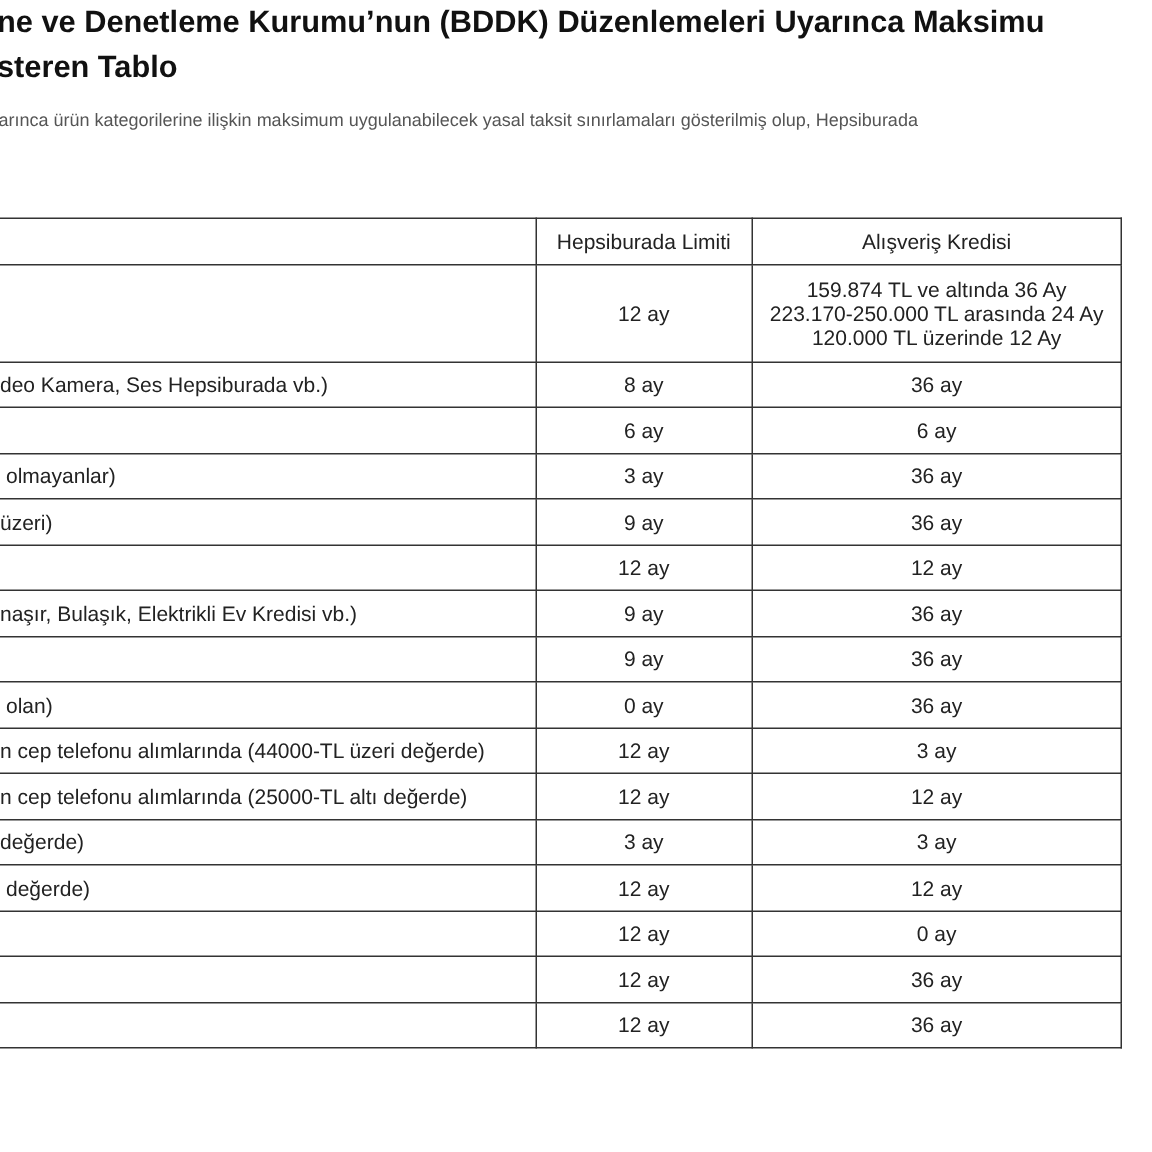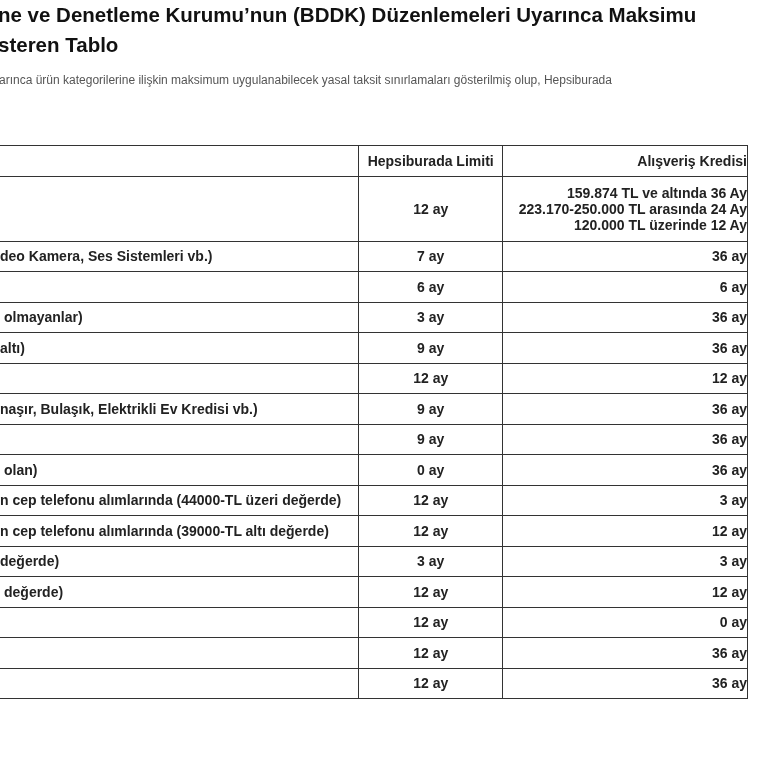--- a/index.html
+++ b/index.html
@@ -1,24 +1,24 @@
 <!DOCTYPE html>
 <html><head>
 <meta charset="utf-8">
 <style>
   html, body { margin:0; padding:0; background:#ffffff; }
   body { width:768px; height:768px; overflow:hidden; position:relative; font-family:"Liberation Sans", sans-serif; }
   .title { position:absolute; left:-2px; top:0; font-weight:bold; font-size:20.5px; line-height:30px; color:#111111; white-space:nowrap; }
   .intro { position:absolute; left:-1px; top:73px; font-size:12px; color:#555555; white-space:nowrap; }
   table { position:absolute; left:-20px; top:145px; border-collapse:collapse; font-size:14px; color:#222222; }
-  td, th { border:1.5px solid #333333; height:29.5px; padding:0; font-weight:bold; }
+  td, th { border:1.5px solid #333333; height:29.5px; padding:0; font-weight:normal; }
   th { text-align:center; }
   td.c1 { width:379px; text-align:left; white-space:nowrap; overflow:hidden; }
   td.c2, th.c2 { width:150px; text-align:center; }
-  td.c3, th.c3 { width:265px; text-align:right; }
+  td.c3, th.c3 { width:265px; text-align:center; }
   tr.multi td { height:64px; line-height:16px; }
   .lbl { display:inline-block; }
 </style>
 </head>
 <body>
 
 <div class="title">
   <div>ne ve Denetleme Kurumu’nun (BDDK) Düzenlemeleri Uyarınca Maksimu</div>
   <div>steren Tablo</div>
 </div>
@@ -35,36 +35,36 @@
   <tr class="multi">
     <td class="c1"><span class="lbl"></span></td>
     <td class="c2">12 ay</td>
     <td class="c3">
       <div>159.874 TL ve altında 36 Ay</div>
       <div>223.170-250.000 TL arasında 24 Ay</div>
       <div>120.000 TL üzerinde 12 Ay</div>
     </td>
   </tr>
   <tr>
-    <td class="c1"><span class="lbl" style="margin-left:19px">deo Kamera, Ses Sistemleri vb.)</span></td>
-    <td class="c2">7 ay</td>
+    <td class="c1"><span class="lbl" style="margin-left:19px">deo Kamera, Ses Hepsiburada vb.)</span></td>
+    <td class="c2">8 ay</td>
     <td class="c3">36 ay</td>
   </tr>
   <tr>
     <td class="c1"><span class="lbl"></span></td>
     <td class="c2">6 ay</td>
     <td class="c3">6 ay</td>
   </tr>
   <tr>
     <td class="c1"><span class="lbl" style="margin-left:23px">olmayanlar)</span></td>
     <td class="c2">3 ay</td>
     <td class="c3">36 ay</td>
   </tr>
   <tr>
-    <td class="c1"><span class="lbl" style="margin-left:19px">altı)</span></td>
+    <td class="c1"><span class="lbl" style="margin-left:19px">üzeri)</span></td>
     <td class="c2">9 ay</td>
     <td class="c3">36 ay</td>
   </tr>
   <tr>
     <td class="c1"><span class="lbl"></span></td>
     <td class="c2">12 ay</td>
     <td class="c3">12 ay</td>
   </tr>
   <tr>
     <td class="c1"><span class="lbl" style="margin-left:19px">naşır, Bulaşık, Elektrikli Ev Kredisi vb.)</span></td>
@@ -80,21 +80,21 @@
     <td class="c1"><span class="lbl" style="margin-left:23px">olan)</span></td>
     <td class="c2">0 ay</td>
     <td class="c3">36 ay</td>
   </tr>
   <tr>
     <td class="c1"><span class="lbl" style="margin-left:19px">n cep telefonu alımlarında (44000-TL üzeri değerde)</span></td>
     <td class="c2">12 ay</td>
     <td class="c3">3 ay</td>
   </tr>
   <tr>
-    <td class="c1"><span class="lbl" style="margin-left:19px">n cep telefonu alımlarında (39000-TL altı değerde)</span></td>
+    <td class="c1"><span class="lbl" style="margin-left:19px">n cep telefonu alımlarında (25000-TL altı değerde)</span></td>
     <td class="c2">12 ay</td>
     <td class="c3">12 ay</td>
   </tr>
   <tr>
     <td class="c1"><span class="lbl" style="margin-left:19px">değerde)</span></td>
     <td class="c2">3 ay</td>
     <td class="c3">3 ay</td>
   </tr>
   <tr>
     <td class="c1"><span class="lbl" style="margin-left:23px">değerde)</span></td>

